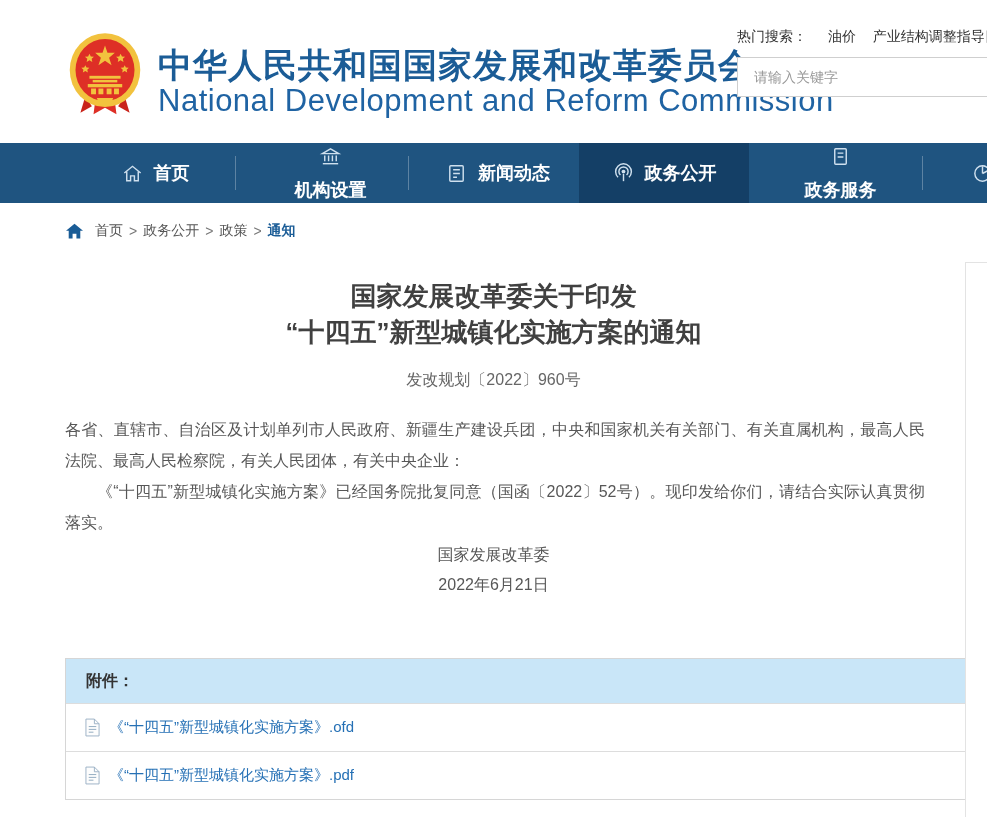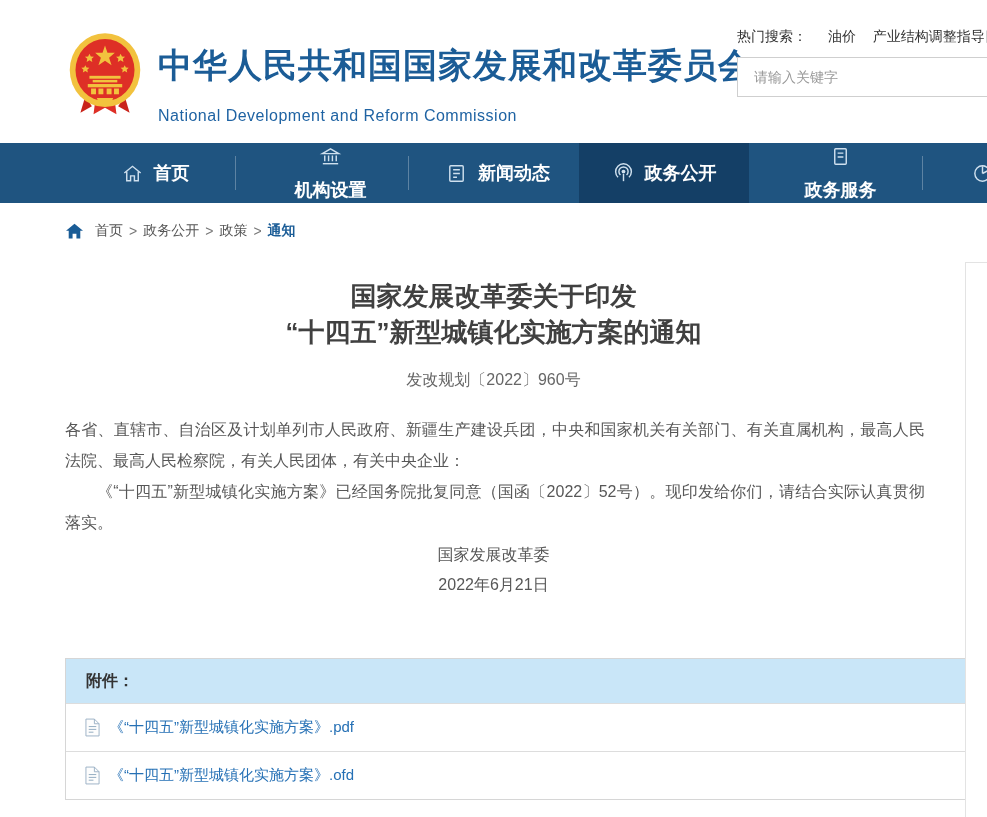--- a/index.html
+++ b/index.html
@@ -5,21 +5,21 @@
   * { margin:0; padding:0; box-sizing:border-box; }
   html,body { background:#fff; }
   body { font-family:"Liberation Sans","DejaVu Sans",sans-serif; }
   .page { position:relative; width:987px; height:817px; background:#fff; overflow:hidden; }
 
   
   .header { position:absolute; left:0; top:0; width:987px; height:143px; background:#fff; }
   .emblem { position:absolute; left:64px; top:32px; width:82px; height:86px; }
   .site-titles { position:absolute; left:158px; top:46px; }
   .site-title-cn { font-size:34px; font-weight:bold; color:#1b5c96; letter-spacing:1px; line-height:38px; }
-  .site-title-en { font-size:16px; color:#1f63a3; letter-spacing:0.5px; line-height:26px; margin-top:19px; }
+  .site-title-en { font-size:31px; color:#1f63a3; letter-spacing:0.5px; line-height:26px; margin-top:4px; }
   .hot-search { position:absolute; left:737px; top:28px; font-size:14px; color:#333; white-space:nowrap; }
   .hot-search span { cursor:pointer; }
   .hot-term { margin-left:13px; }
   .search-box { position:absolute; left:737px; top:57px; width:280px; height:40px;
                 border:1px solid #cfcfcf; background:#fff; }
   .search-input { width:100%; height:100%; border:none; outline:none; padding-left:16px;
                   font-size:14px; color:#333; font-family:inherit; background:transparent; }
   .search-input::placeholder { color:#999; }
 
   
@@ -206,28 +206,28 @@
 
   <div class="attach-box">
     <div class="attach-header">附件：</div>
 
     <div class="attach-row">
       <svg viewBox="0 0 16 20">
         <path d="M1 1 H10 L15 6 V19 H1 Z" fill="#fdfdfd" stroke="#9ab0c4" stroke-width="1"></path>
         <path d="M10 1 V6 H15" fill="none" stroke="#9ab0c4" stroke-width="1"></path>
         <path d="M4 9 H12 M4 12 H12 M4 15 H9" stroke="#8fa9bf" stroke-width="1"></path>
       </svg>
-      <a class="attach-link">《“十四五”新型城镇化实施方案》.pdf</a>
+      <a class="attach-link">《“十四五”新型城镇化实施方案》.ofd</a>
     </div>
 
     <div class="attach-row">
       <svg viewBox="0 0 16 20">
         <path d="M1 1 H10 L15 6 V19 H1 Z" fill="#fdfdfd" stroke="#9ab0c4" stroke-width="1"></path>
         <path d="M10 1 V6 H15" fill="none" stroke="#9ab0c4" stroke-width="1"></path>
         <path d="M4 9 H12 M4 12 H12 M4 15 H9" stroke="#8fa9bf" stroke-width="1"></path>
       </svg>
-      <a class="attach-link">《“十四五”新型城镇化实施方案》.ofd</a>
+      <a class="attach-link">《“十四五”新型城镇化实施方案》.pdf</a>
     </div>
   </div>
 
   <div class="side-panel"></div>
 
 </div>
 
 </body></html>

